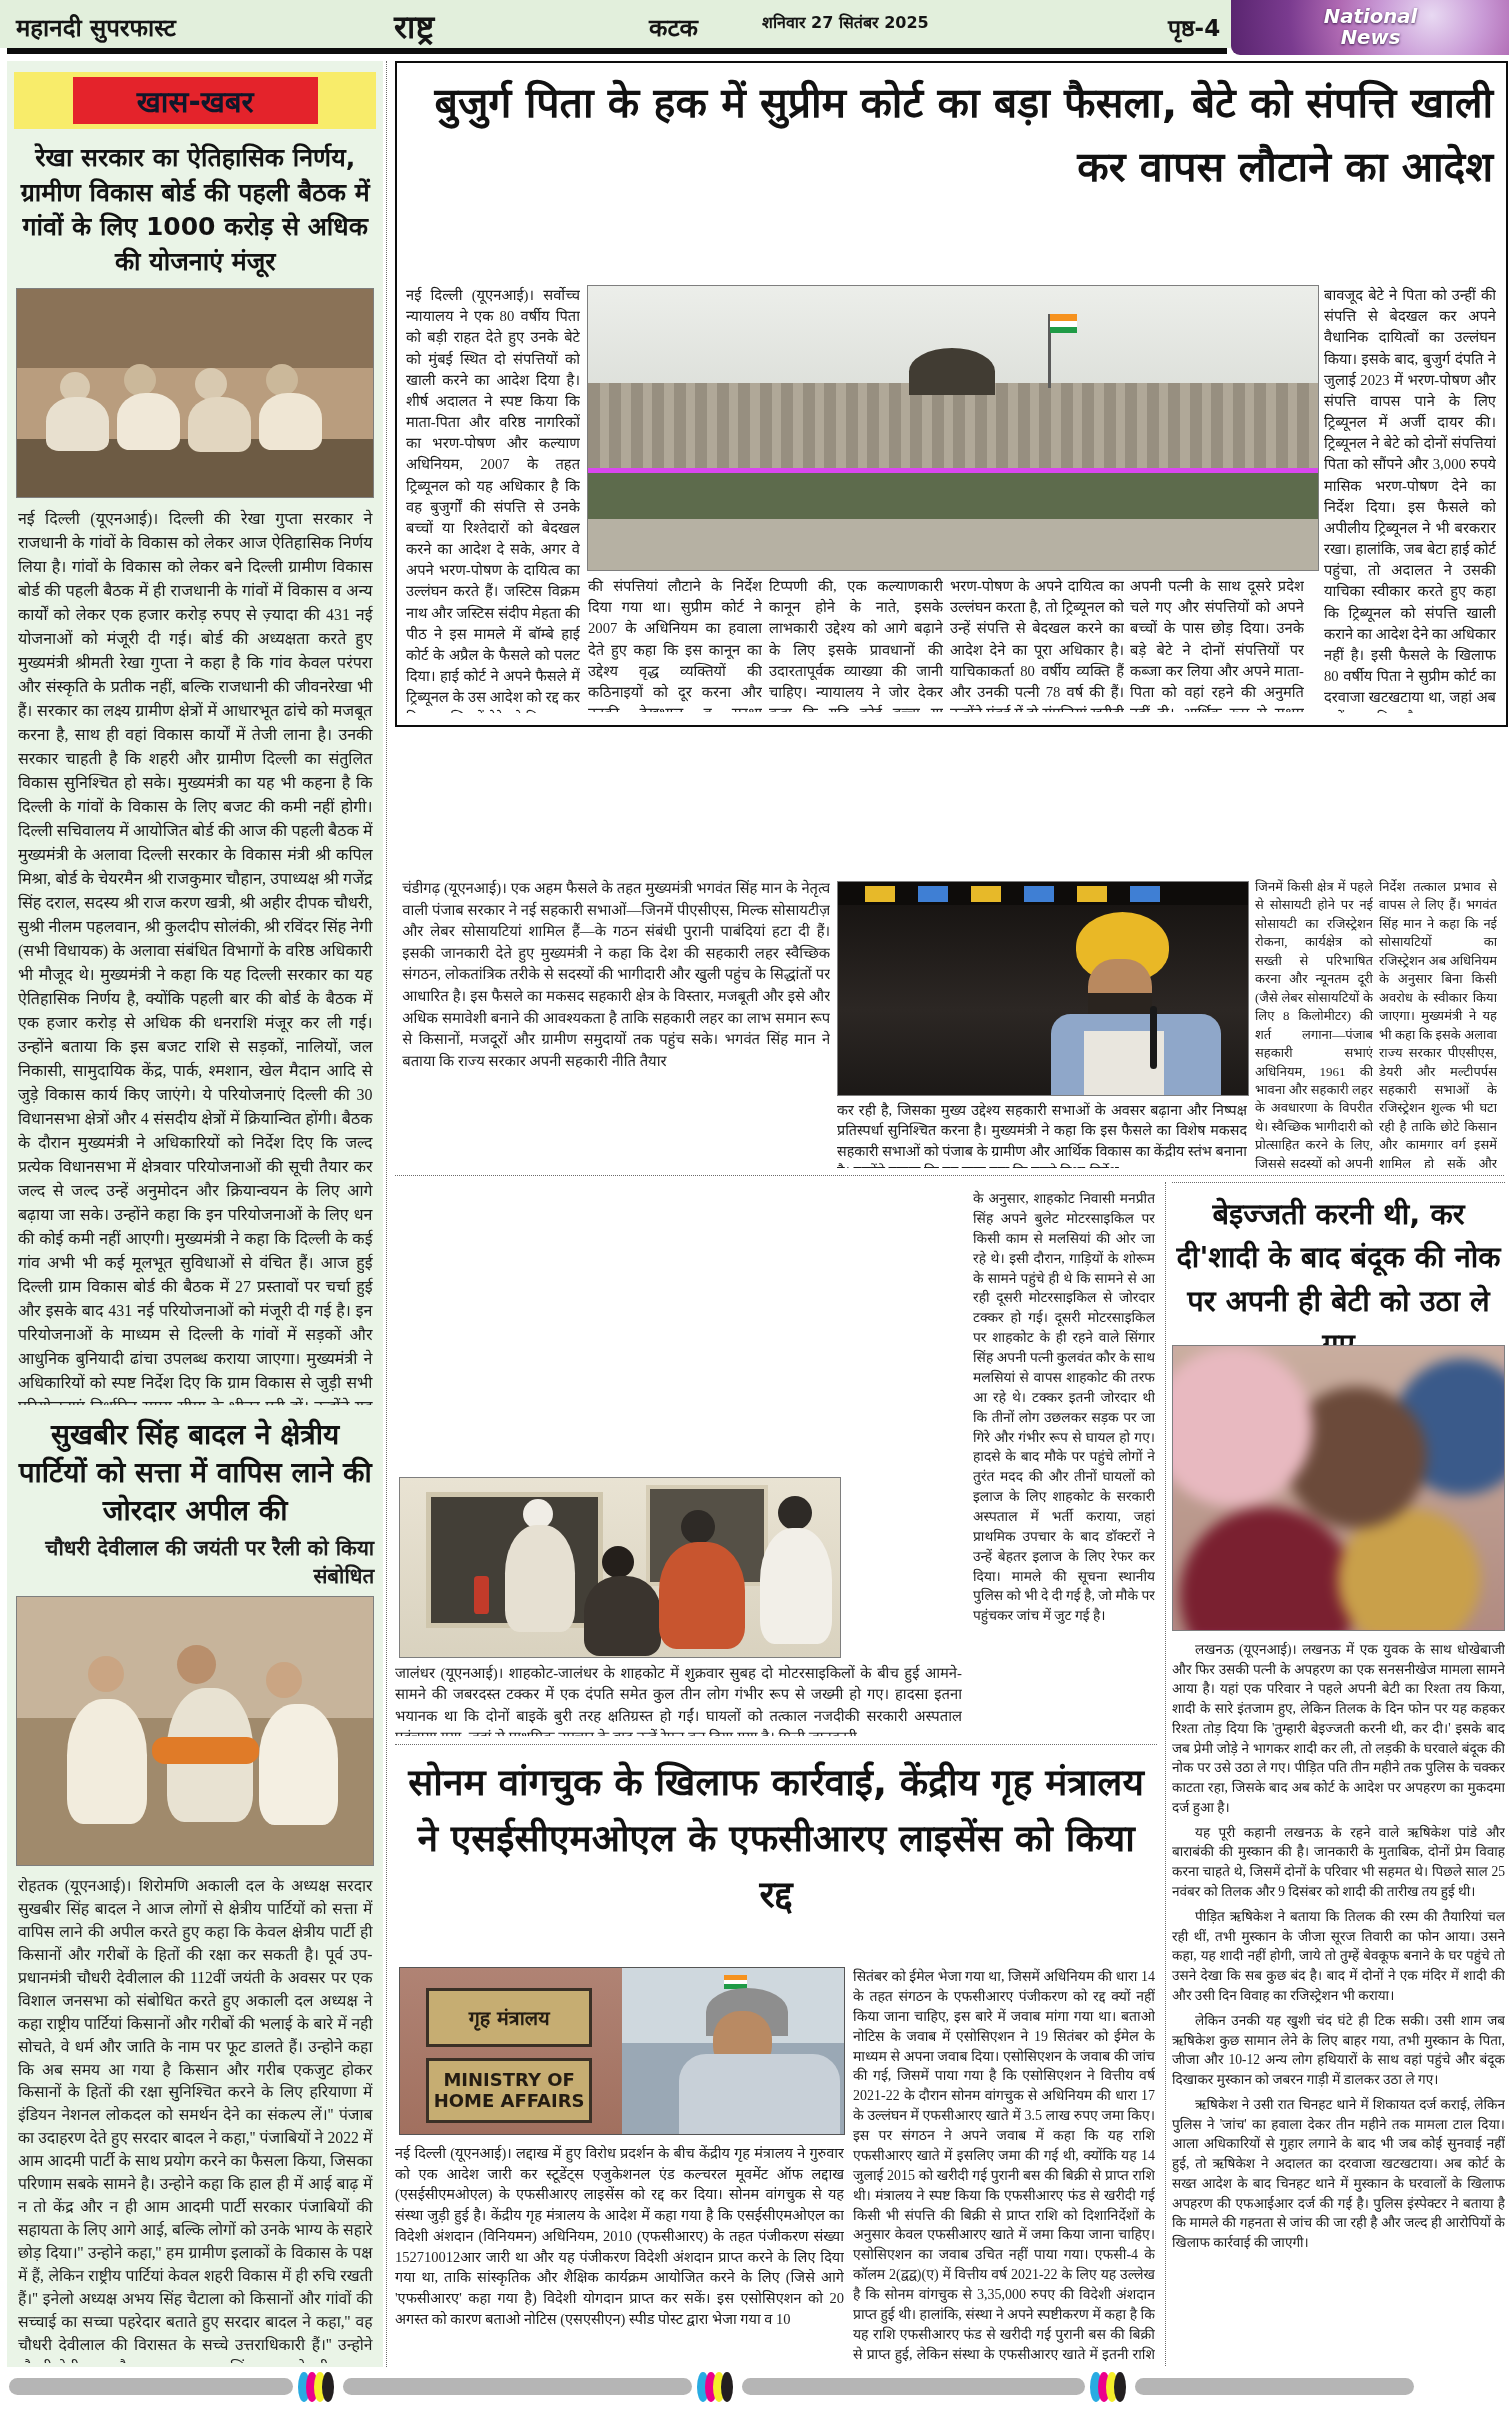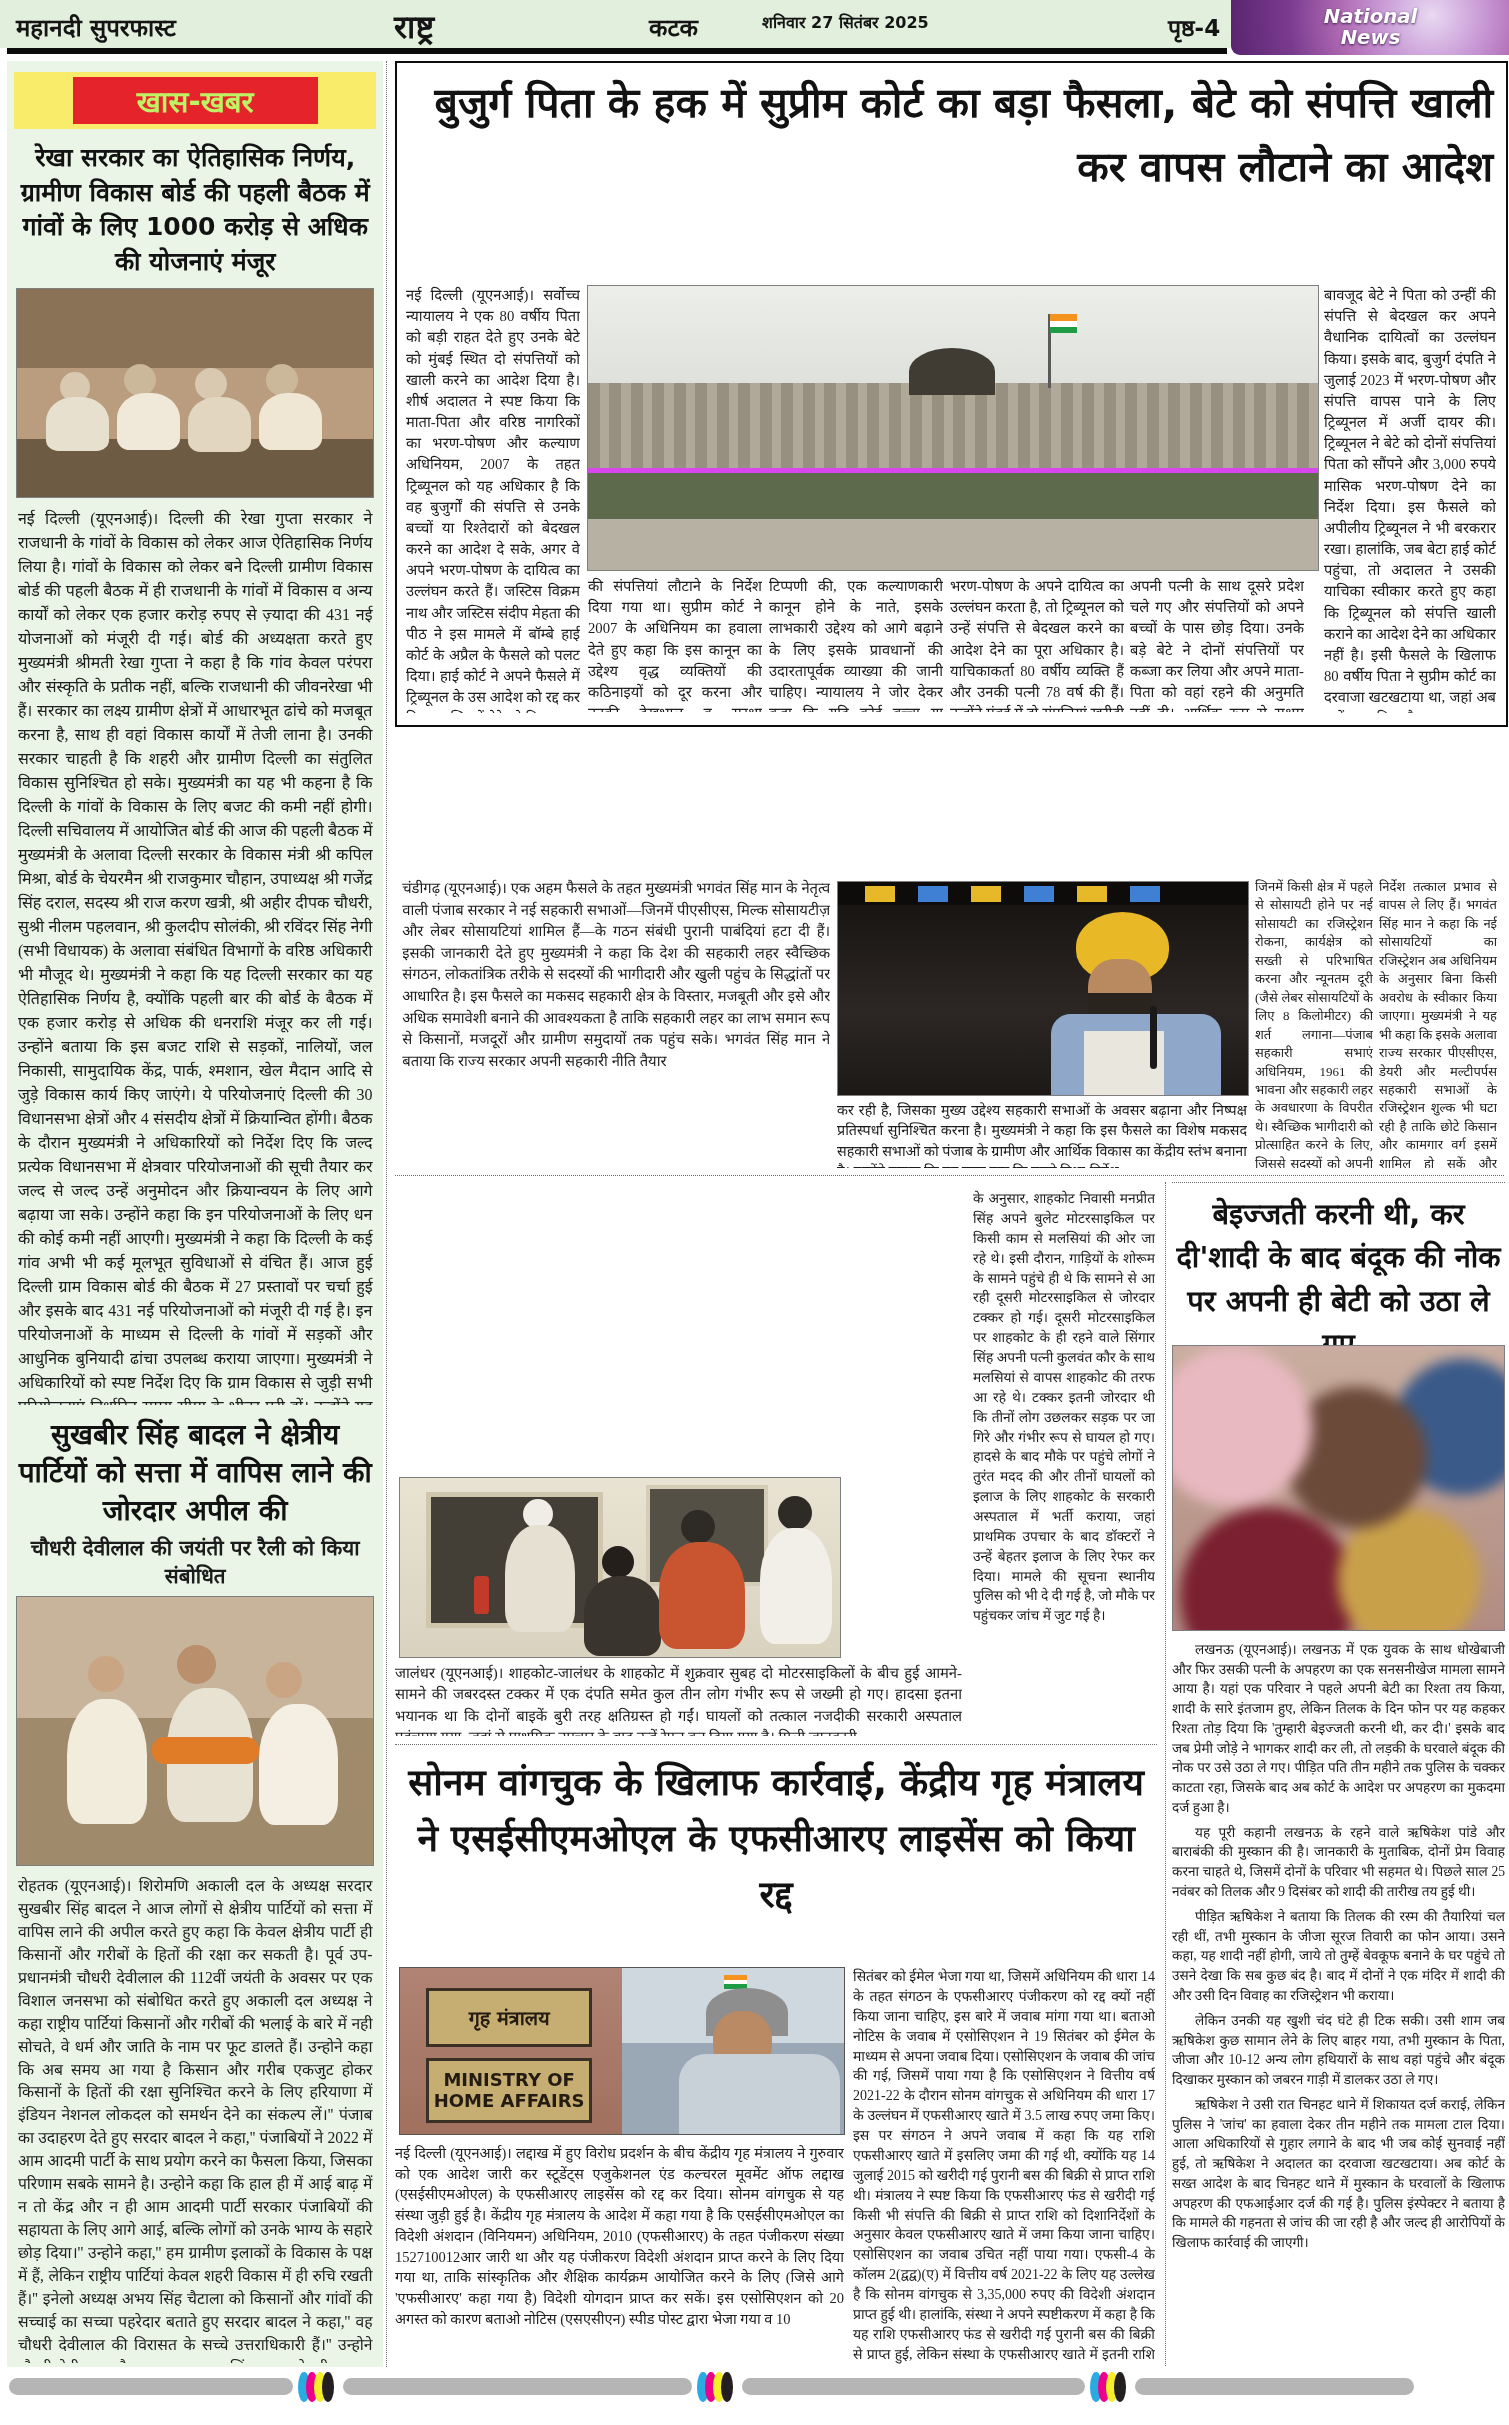--- a/index.html
+++ b/index.html
@@ -17,26 +17,26 @@
   
   .hl{font-family:"DejaVu Sans",sans-serif;font-weight:bold;color:#121212;}
   .body-txt{text-align:justify;overflow:hidden;color:#1d1d1d;}
   .vdot{border-left:1.8px dotted #6a6a6a;width:0;}
   .hdot{border-top:1.8px dotted #6a6a6a;height:0;}
   .ph{position:relative;overflow:hidden;border:0.9px solid #7e7e7e;background:#d946ef;}
   
   .sidebar{left:7.2px;top:61px;width:376px;height:2306px;background:#eaf4e7;display:flex;flex-direction:column;overflow:hidden;}
   .banner-strip{margin:10.7px 7.2px 5.4px 7.2px;height:57px;background:#f8ec6a;display:flex;align-items:center;justify-content:center;}
   .banner-red{width:245px;height:47px;background:#e4232b;display:flex;align-items:center;justify-content:center;}
-  .banner-red span{color:#bef264;font-family:"DejaVu Sans",sans-serif;font-weight:bold;font-size:29.5px;}
+  .banner-red span{color:#0f172a;font-family:"DejaVu Sans",sans-serif;font-weight:bold;font-size:29.5px;}
   .sb-h1{margin:7.2px 9px 5.4px 9px;font-size:25px;line-height:1.38;text-align:center;}
   .sb-ph1{margin:3.6px 9px;height:208px;}
   .sb-body1{margin:5.4px 10.7px;height:898px;font-size:16px;line-height:1.5;}
   .sb-h2{margin:5.4px 9px 1.8px 9px;font-size:28px;line-height:1.35;text-align:center;}
-  .sb-sub2{margin:1.8px 9px;font-size:20.6px;text-align:center;font-family:"DejaVu Sans",sans-serif;font-weight:bold;}
+  .sb-sub2{margin:1.8px 9px;font-size:20.6px;text-align:right;font-family:"DejaVu Sans",sans-serif;font-weight:bold;}
   .sb-ph2{margin:5.4px 9px;height:268px;}
   .sb-body2{margin:3.6px 10.7px;flex:1;font-size:15.7px;line-height:1.46;}
   
   .topbox{left:395px;top:61px;width:1109px;height:662px;border:2.7px solid #0d0d0d;background:#fff;}
   .tb-hl{left:7.2px;top:9px;width:1089px;height:204px;text-align:right;font-size:41px;line-height:1.55;}
   .tb-col{font-size:14.7px;line-height:1.44;}
   
   .sc-sky{position:absolute;left:0;top:0;right:0;height:52%;background:linear-gradient(#eceeea,#d7dad4);}
   .sc-bldg{position:absolute;left:0;top:34%;right:0;height:30%;
            background:repeating-linear-gradient(90deg,#978f80 0 11.6px,#b0a898 11.6px 21.5px);}

